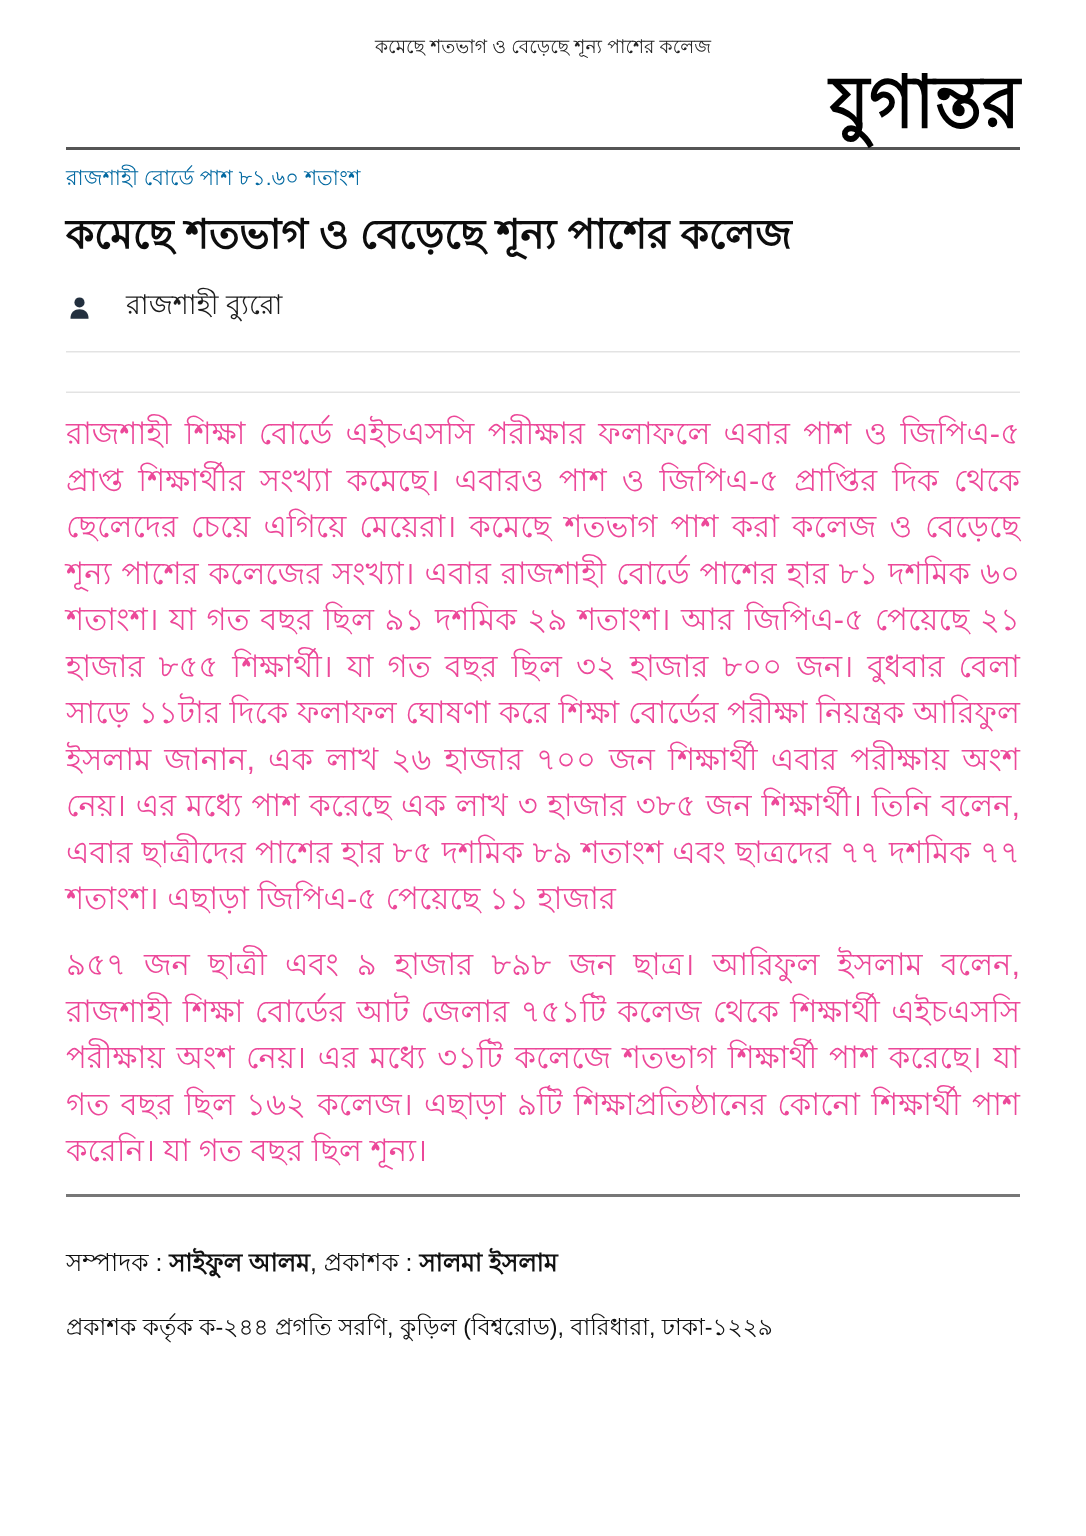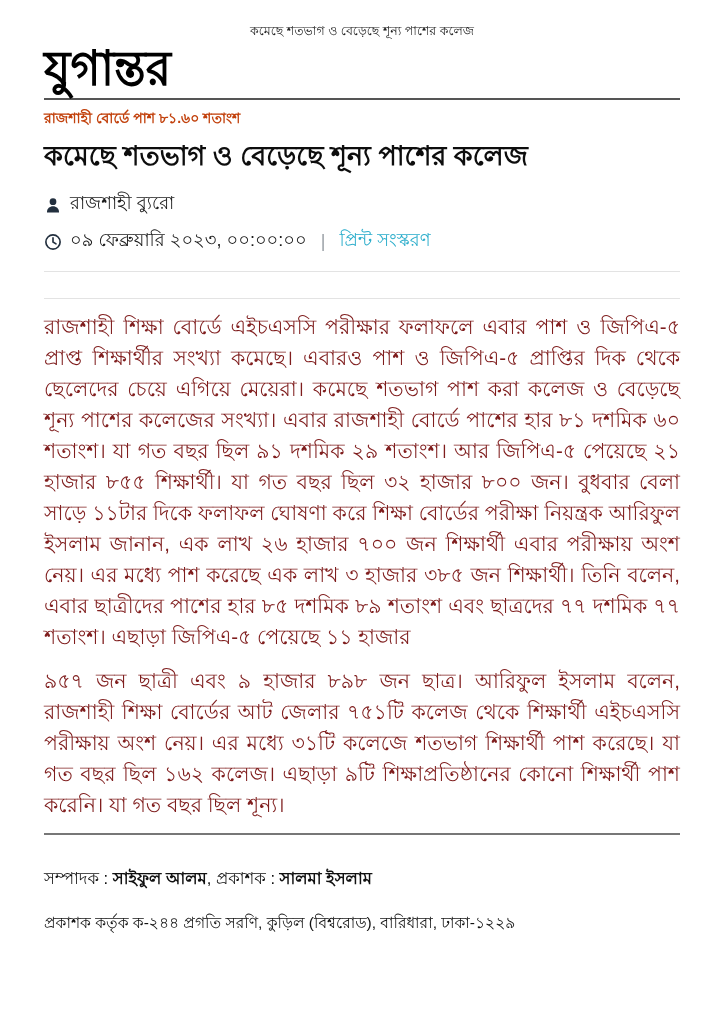--- a/index.html
+++ b/index.html
@@ -20,53 +20,53 @@
   .print-header {
     text-align: center;
     font-size: 12.5px;
     color: #222;
     padding-top: 22px;
     height: 40px;
   }
   
   .masthead {
     padding-top: 2px;
+    text-align: right;
   }
   .logo {
     font-family: "DejaVu Serif", "Liberation Serif", serif;
     font-size: 46px;
     line-height: 52px;
     font-weight: 900;
     letter-spacing: 0px;
     color: #000;
     display: inline-block;
     transform: scaleY(1.05);
   }
   .rule-dark {
     border: none;
     border-top: 2px solid #555;
     margin-top: 4px;
   }
   .kicker {
     font-size: 14px;
-    color: #c2410c;
+    color: #0369a1;
     margin-top: 7px;
-    font-weight: bold;
   }
   .headline {
     font-size: 27px;
     line-height: 34px;
     font-weight: 700;
     color: #0d0d0d;
     margin-top: 8px;
   }
   .byline-row {
     display: flex;
     align-items: center;
-    gap: 8px;
+    gap: 22px;
     margin-top: 16px;
     font-size: 18px;
     color: #1c1c1c;
   }
   .byline-row + .byline-row { margin-top: 6px; }
   .icon {
     width: 18px;
     height: 18px;
     display: inline-flex;
     align-items: center;
@@ -90,21 +90,21 @@
   .rule-light.first { margin-top: 14px; }
   .rule-light.second { margin-top: 26px; }
   
   .article-body {
     margin-top: 12px;
   }
   .article-body p {
     font-size: 20.5px;
     line-height: 31px;
     text-align: justify;
-    color: #7f1d1d;
+    color: #ec4899;
     margin-bottom: 13px;
   }
   
   .footer-rule {
     border: none;
     border-top: 2px solid #777;
     margin-top: 10px;
   }
   .editor-line {
     margin-top: 31px;
@@ -139,31 +139,20 @@
   <div class="byline-row">
     <span class="icon">
       <svg viewBox="0 0 24 24" fill="#222f3e" xmlns="http://www.w3.org/2000/svg">
         <circle cx="12" cy="7.5" r="4.5"></circle>
         <path d="M4 21c0-4.4 3.6-7.5 8-7.5s8 3.1 8 7.5v1H4v-1z"></path>
       </svg>
     </span>
     <span>রাজশাহী ব্যুরো</span>
   </div>
 
-  <div class="byline-row">
-    <span class="icon">
-      <svg viewBox="0 0 24 24" fill="none" stroke="#222f3e" stroke-width="2.2" xmlns="http://www.w3.org/2000/svg">
-        <circle cx="12" cy="12" r="9.5"></circle>
-        <path d="M12 6.5V12l4 2.5" stroke-linecap="round"></path>
-      </svg>
-    </span>
-    <span>০৯ ফেব্রুয়ারি ২০২৩, ০০:০০:০০</span>
-    <span class="meta-sep">|</span>
-    <a href="#" class="print-link" style="color:#2badcb">প্রিন্ট সংস্করণ</a>
-  </div>
 
   <hr class="rule-light first">
   <hr class="rule-light second">
 
   <div class="article-body">
     <p>রাজশাহী শিক্ষা বোর্ডে এইচএসসি পরীক্ষার ফলাফলে এবার পাশ ও জিপিএ-৫ প্রাপ্ত শিক্ষার্থীর সংখ্যা কমেছে। এবারও পাশ ও জিপিএ-৫ প্রাপ্তির দিক থেকে ছেলেদের চেয়ে এগিয়ে মেয়েরা। কমেছে শতভাগ পাশ করা কলেজ ও বেড়েছে শূন্য পাশের কলেজের সংখ্যা। এবার রাজশাহী বোর্ডে পাশের হার ৮১ দশমিক ৬০ শতাংশ। যা গত বছর ছিল ৯১ দশমিক ২৯ শতাংশ। আর জিপিএ-৫ পেয়েছে ২১ হাজার ৮৫৫ শিক্ষার্থী। যা গত বছর ছিল ৩২ হাজার ৮০০ জন। বুধবার বেলা সাড়ে ১১টার দিকে ফলাফল ঘোষণা করে শিক্ষা বোর্ডের পরীক্ষা নিয়ন্ত্রক আরিফুল ইসলাম জানান, এক লাখ ২৬ হাজার ৭০০ জন শিক্ষার্থী এবার পরীক্ষায় অংশ নেয়। এর মধ্যে পাশ করেছে এক লাখ ৩ হাজার ৩৮৫ জন শিক্ষার্থী। তিনি বলেন, এবার ছাত্রীদের পাশের হার ৮৫ দশমিক ৮৯ শতাংশ এবং ছাত্রদের ৭৭ দশমিক ৭৭ শতাংশ। এছাড়া জিপিএ-৫ পেয়েছে ১১ হাজার</p>
     <p>৯৫৭ জন ছাত্রী এবং ৯ হাজার ৮৯৮ জন ছাত্র। আরিফুল ইসলাম বলেন, রাজশাহী শিক্ষা বোর্ডের আট জেলার ৭৫১টি কলেজ থেকে শিক্ষার্থী এইচএসসি পরীক্ষায় অংশ নেয়। এর মধ্যে ৩১টি কলেজে শতভাগ শিক্ষার্থী পাশ করেছে। যা গত বছর ছিল ১৬২ কলেজ। এছাড়া ৯টি শিক্ষাপ্রতিষ্ঠানের কোনো শিক্ষার্থী পাশ করেনি। যা গত বছর ছিল শূন্য।</p>
   </div>
 
   <hr class="footer-rule">

